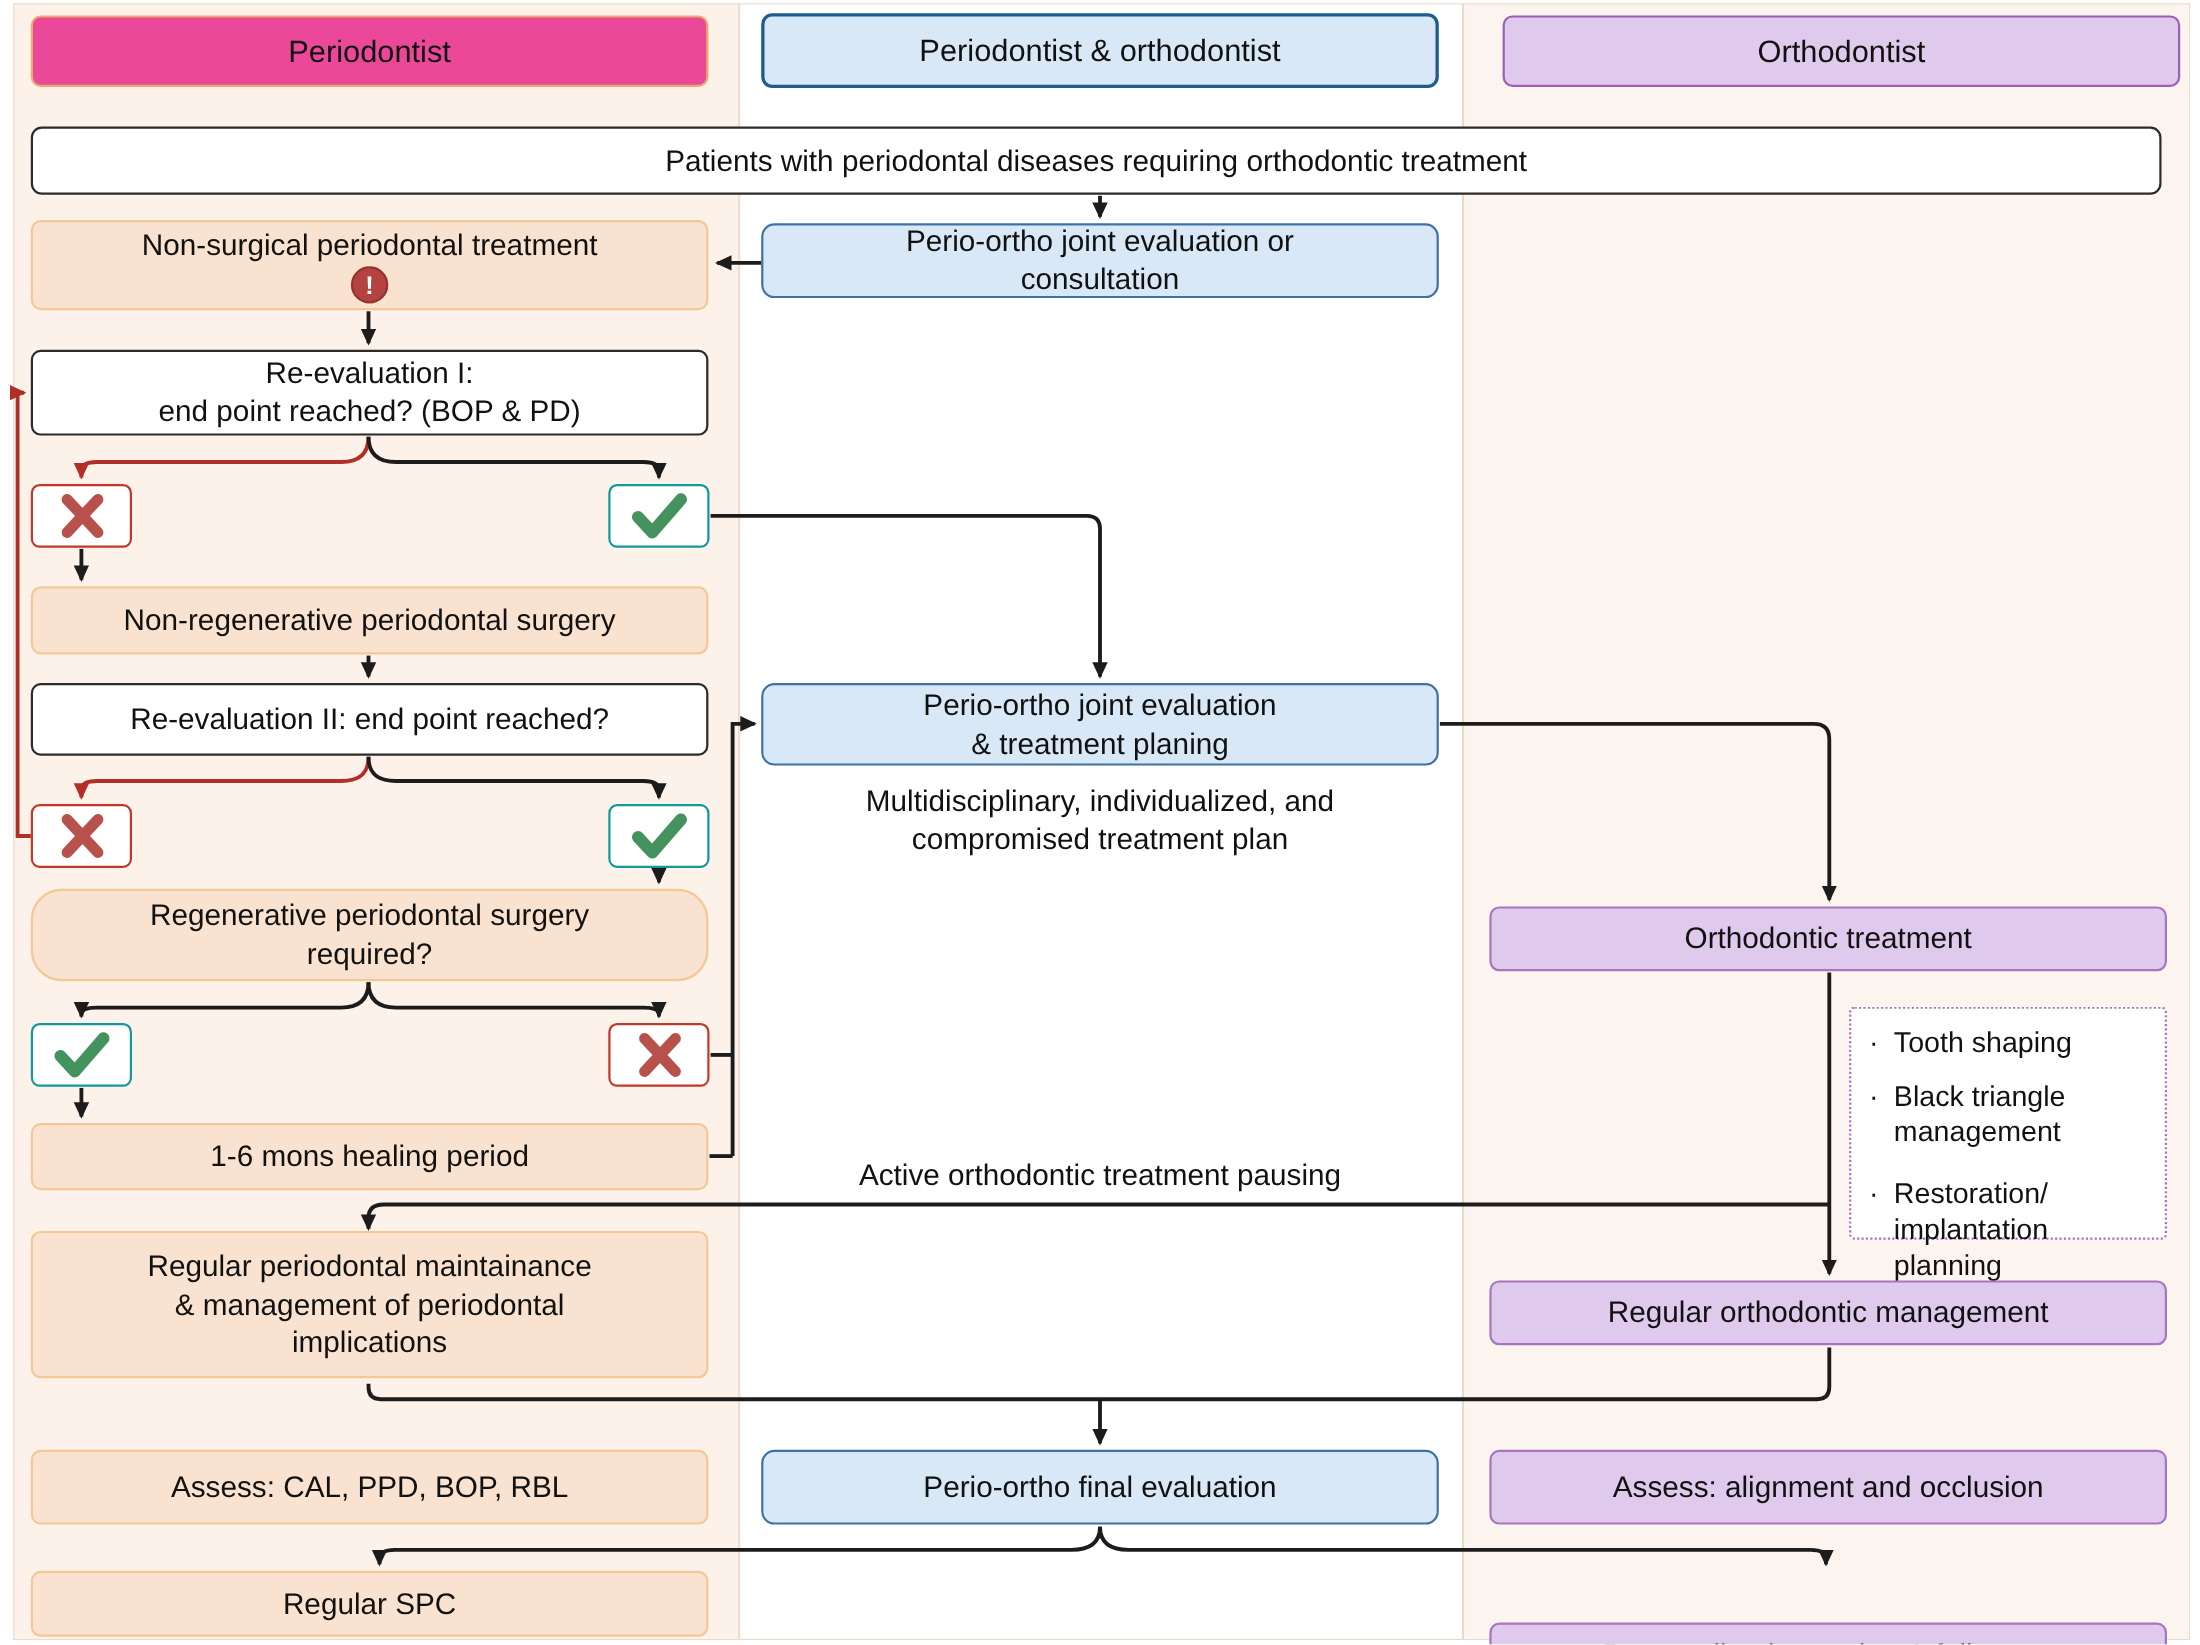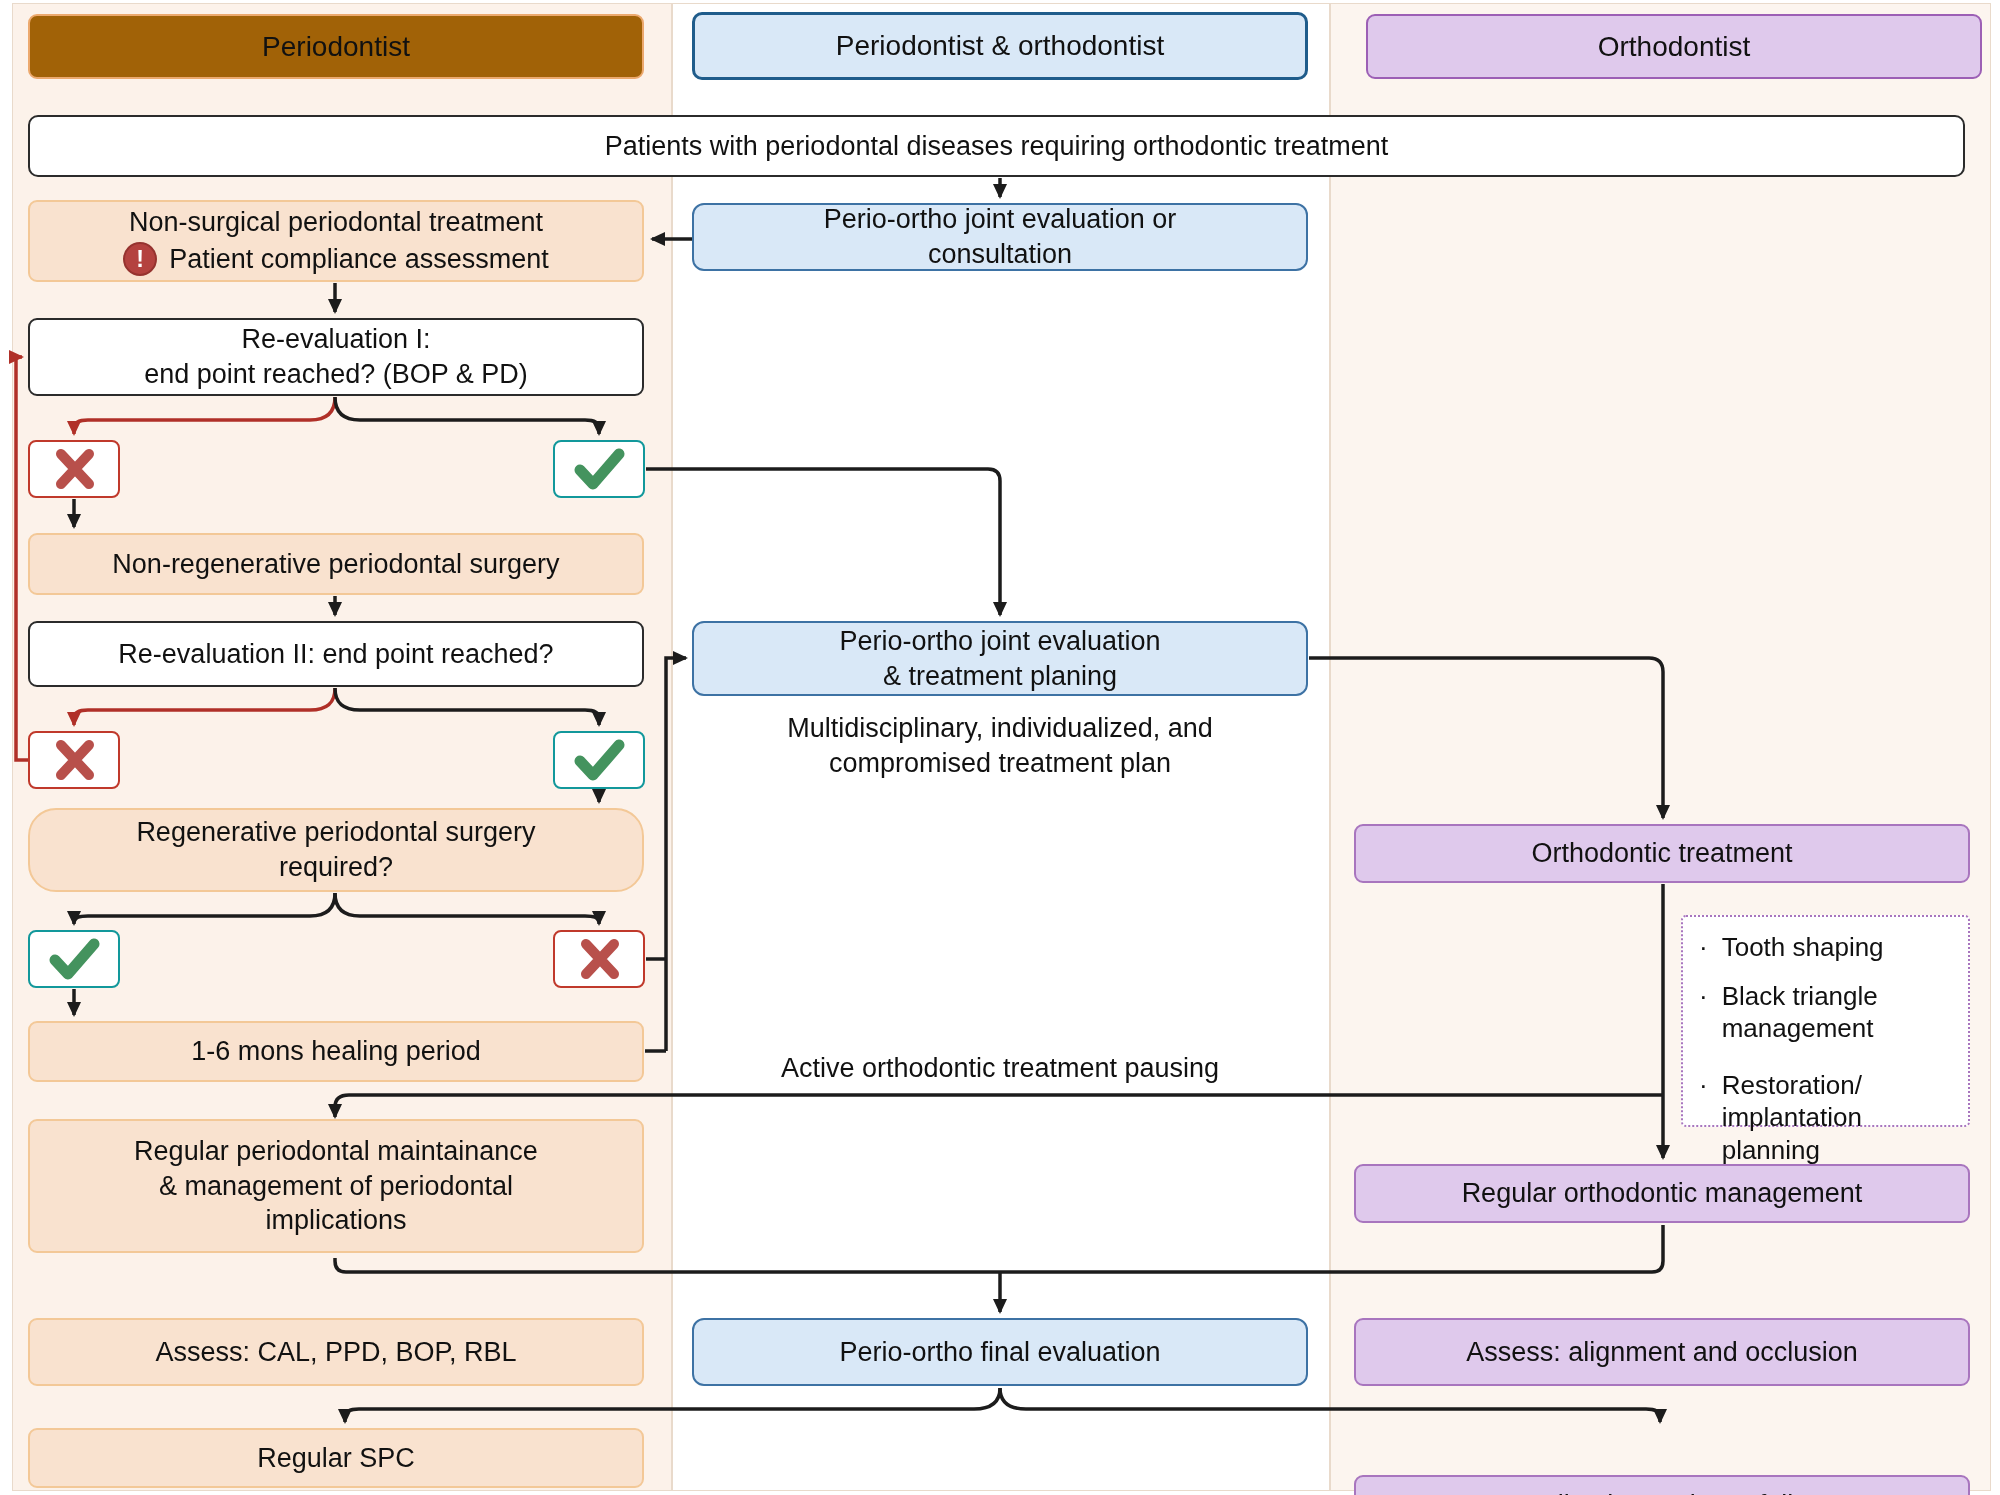--- a/index.html
+++ b/index.html
@@ -14,21 +14,21 @@
 
   #connectors{position:absolute;left:0;top:0;z-index:1;}
 
   .box{
     position:absolute;z-index:2;box-sizing:border-box;
     display:flex;align-items:center;justify-content:center;
     text-align:center;font-size:27px;line-height:1.28;
     border-radius:9px;white-space:pre-line;padding:4px 10px;
   }
   .orange  {background:#F9E2CF;border:2px solid #F3C897;align-items:center;}
-  .orange-h{background:#a16207;border:2px solid #ECA96E;font-size:28px;}
+  .orange-h{background:#ec4899;border:2px solid #ECA96E;font-size:28px;}
   .blue    {background:#D9E8F7;border:2px solid #3D72A4;border-radius:12px;}
   .blue-h  {background:#D9E8F7;border:3px solid #1F5C8B;font-size:28px;border-radius:10px;}
   .purple  {background:#DFC9EC;border:2px solid #A875BE;}
   .purple-h{background:#DFC9EC;border:2px solid #9C5FB5;font-size:28px;}
   .plain   {background:#FFFFFF;border:2px solid #2B2B2B;}
   .decision-no {background:#FFFFFF;border:2px solid #C0392B;border-radius:8px;}
   .decision-yes{background:#FFFFFF;border:2px solid #12989B;border-radius:8px;}
   .note{background:transparent;border:none;}
 
   
@@ -127,21 +127,20 @@
 
   <div class="box plain" id="n-patients">Patients with periodontal diseases requiring orthodontic treatment</div>
 
   <div class="box blue" id="n-joint-consult">Perio-ortho joint evaluation or
 consultation</div>
 
   <div class="box orange" id="n-non-surgical">
     <span>Non-surgical periodontal treatment</span>
     <span class="compliance-row">
       <span class="alert-badge">!</span>
-      <span>Patient compliance assessment</span>
     </span>
   </div>
 
   <div class="box plain" id="n-re-eval-1">Re-evaluation I:
 end point reached? (BOP &amp; PD)</div>
 
   <div class="box decision-no" id="n-x1">
     <svg width="54" height="42" viewBox="0 0 54 42">
       <path d="M14 6 L42 36 M42 6 L14 36" stroke="#B8504B" stroke-width="10" stroke-linecap="round" fill="none"></path>
     </svg>

